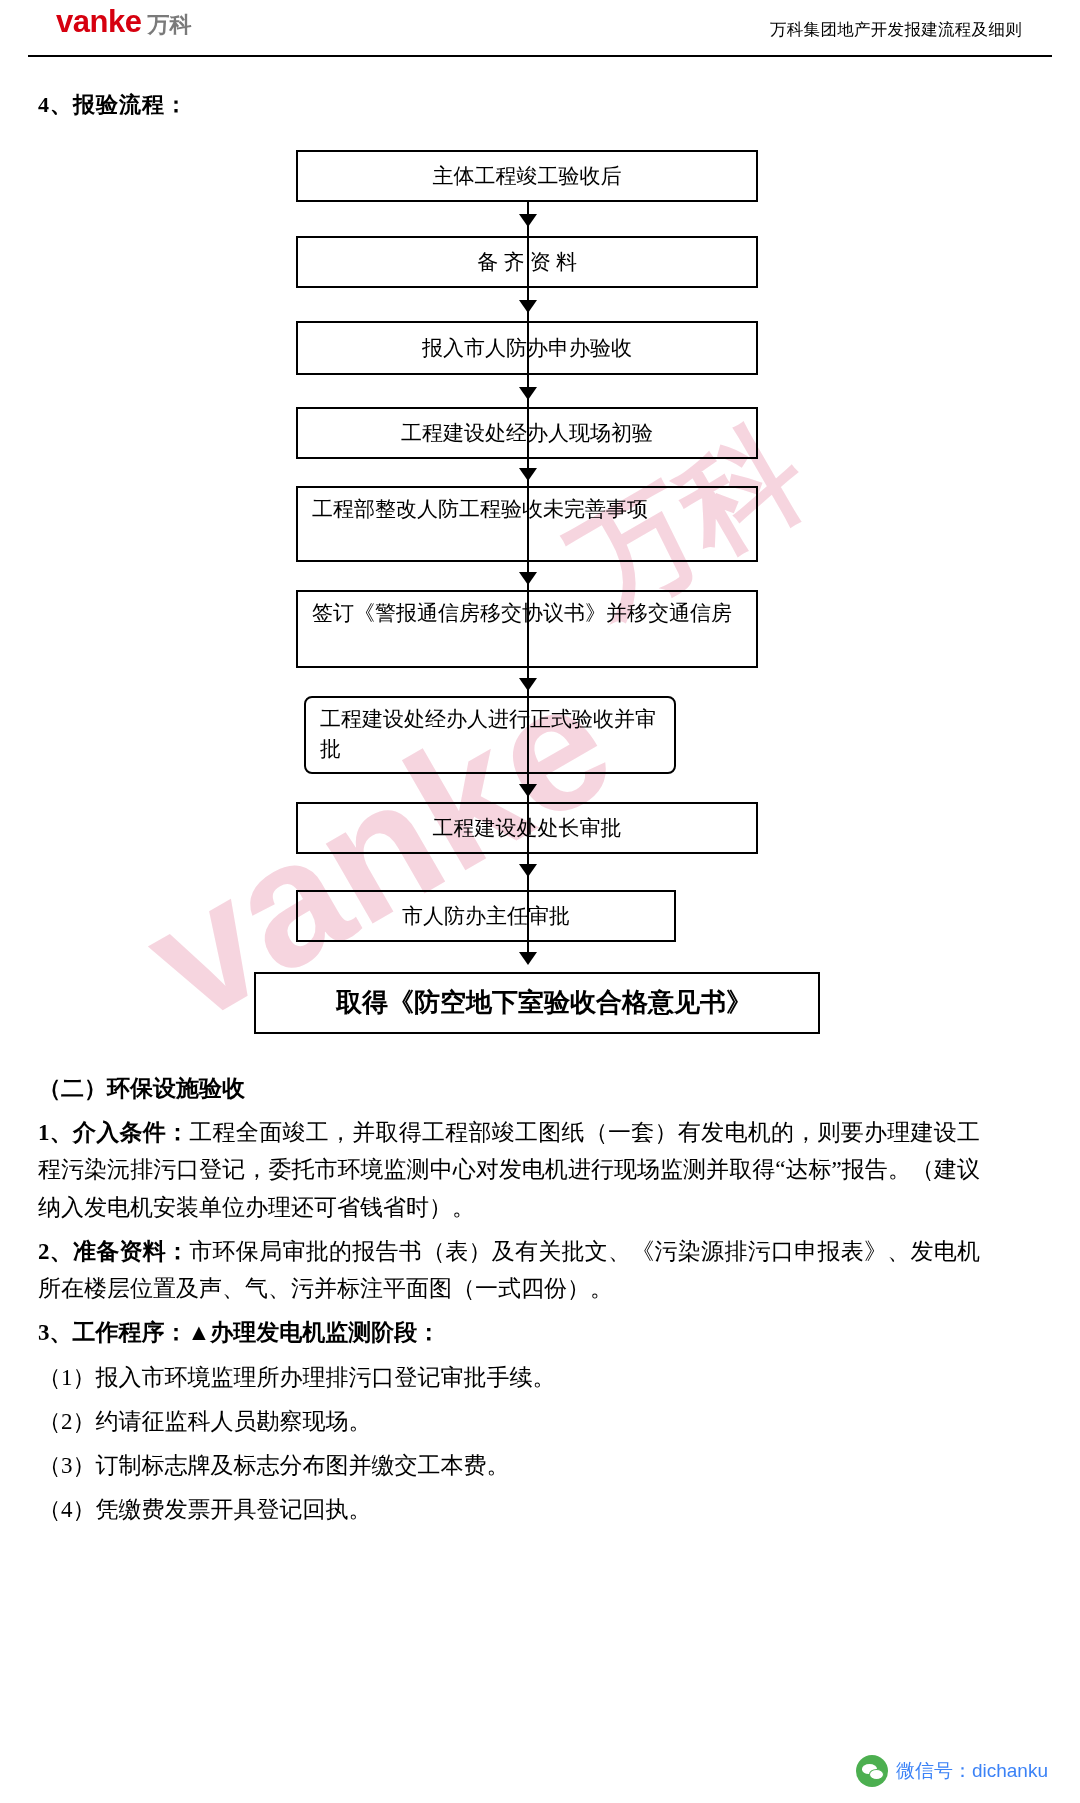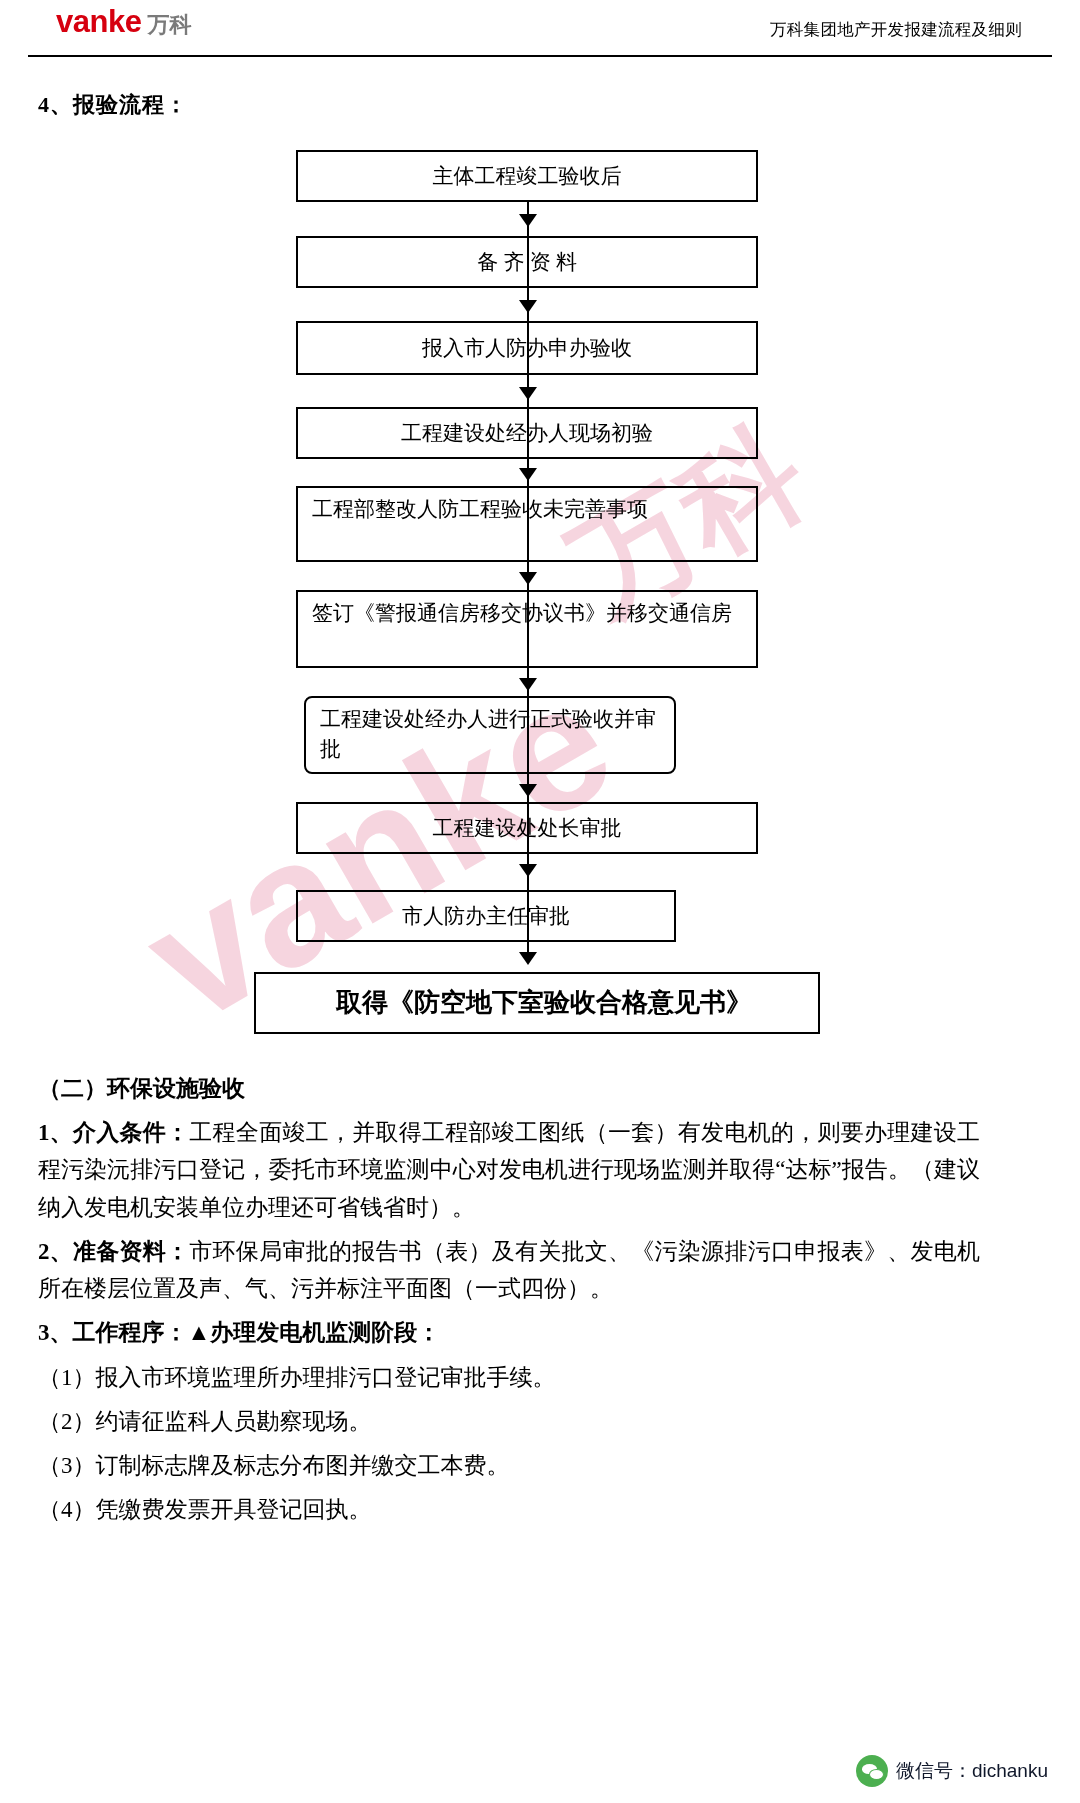--- a/index.html
+++ b/index.html
@@ -218,21 +218,21 @@
     top: 14px;
     width: 13px;
     height: 9px;
     background: #fff;
     border-radius: 50%;
     border: 1.5px solid #4caf50;
   }
   .footer-text {
     font-family: "Liberation Sans", sans-serif;
     font-size: 19px;
-    color: #0f172a;
+    color: #3b82f6;
   }
 </style>
 </head>
 <body>
 
 <div class="header">
   <div class="logo">
     <span class="logo-en">vanke</span>
     <span class="logo-cn">万科</span>
   </div>

